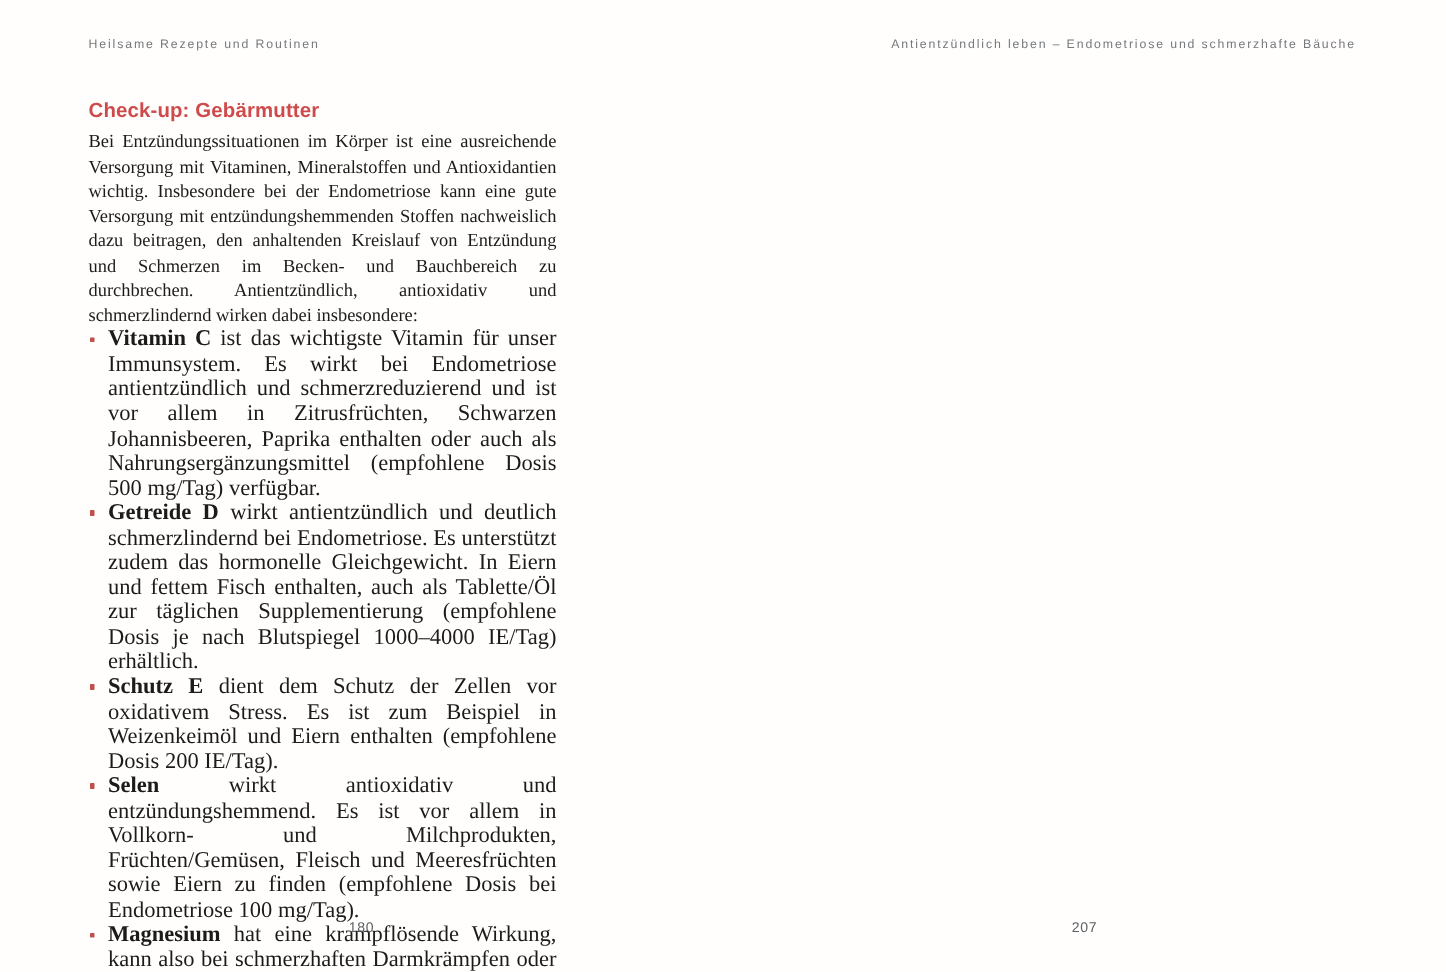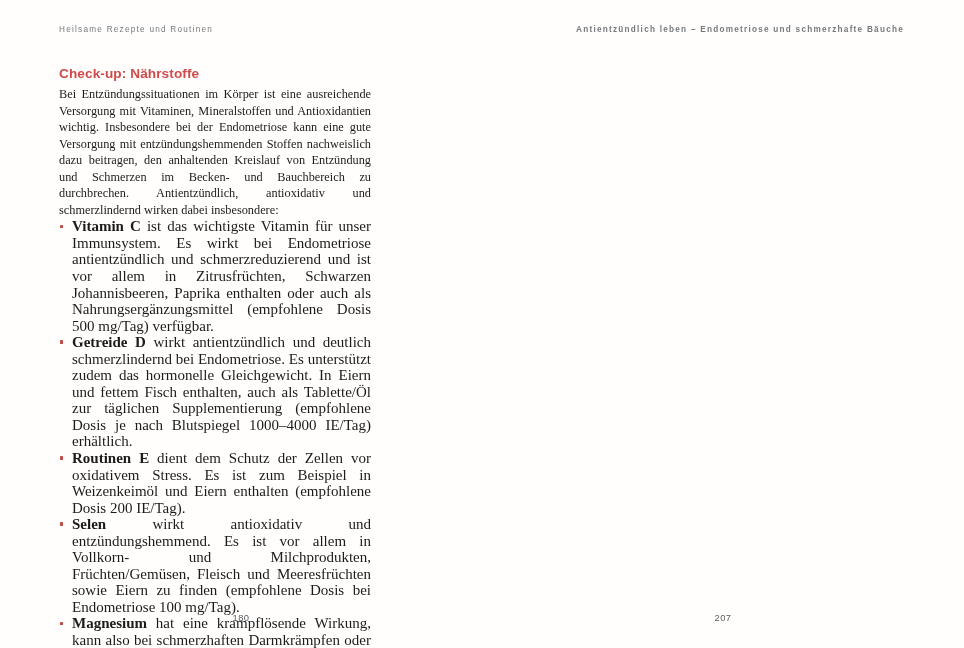--- a/index.html
+++ b/index.html
@@ -34,21 +34,21 @@
   .runhead {
     position: absolute;
     top: 25px;
     font-family: "Liberation Sans", "DejaVu Sans", sans-serif;
     font-size: 8.2px;
     letter-spacing: 1.25px;
     color: #76797c;
     white-space: nowrap;
   }
   .runhead-left  { left: 59px; }
-  .runhead-right { right: 60px; text-align: right; font-weight: bold; }
+  .runhead-right { right: 60px; text-align: right; }
 
   
   .col {
     position: absolute;
     top: 66px;
     width: 312px;
   }
   .col-left  { left: 59px; }
 
   h2.section-title {
@@ -111,33 +111,33 @@
 <body>
 
 <div class="spread">
 
   <div class="page page-left">
 
     <div class="runhead runhead-left">Heilsame Rezepte und Routinen</div>
 
     <div class="col col-left">
 
-      <h2 class="section-title">Check-up: Nährstoffe</h2>
+      <h2 class="section-title">Check-up: Gebärmutter</h2>
 
       <p class="body">Bei Entzündungssituationen im Körper ist eine ausreichende Versorgung mit Vitaminen, Mineralstoffen und Antioxidantien wichtig. Insbesondere bei der Endometriose kann eine gute Versorgung mit entzündungshemmenden Stoffen nachweislich dazu beitragen, den anhaltenden Kreislauf von Entzündung und Schmerzen im Becken- und Bauchbereich zu durchbrechen. Antientzündlich, antioxidativ und schmerzlindernd wirken dabei insbesondere:</p>
 
       <ul class="bullets">
         <li>
           <span class="dot"></span><b>Vitamin C</b><span> ist das wichtigste Vitamin für unser Immunsystem. Es wirkt bei Endometriose antientzündlich und schmerzreduzierend und ist vor allem in Zitrusfrüchten, Schwarzen Johannisbeeren, Paprika enthalten oder auch als Nahrungsergänzungsmittel (empfohlene Dosis 500 mg/Tag) verfügbar.</span>
         </li>
         <li>
           <span class="dot"></span><b>Getreide D</b><span> wirkt antientzündlich und deutlich schmerzlindernd bei Endometriose. Es unterstützt zudem das hormonelle Gleichgewicht. In Eiern und fettem Fisch enthalten, auch als Tablette/Öl zur täglichen Supplementierung (empfohlene Dosis je nach Blutspiegel 1000–4000 IE/Tag) erhältlich.</span>
         </li>
         <li>
-          <span class="dot"></span><b>Routinen E</b><span> dient dem Schutz der Zellen vor oxidativem Stress. Es ist zum Beispiel in Weizenkeimöl und Eiern enthalten (empfohlene Dosis 200 IE/Tag).</span>
+          <span class="dot"></span><b>Schutz E</b><span> dient dem Schutz der Zellen vor oxidativem Stress. Es ist zum Beispiel in Weizenkeimöl und Eiern enthalten (empfohlene Dosis 200 IE/Tag).</span>
         </li>
         <li>
           <span class="dot"></span><b>Selen</b><span> wirkt antioxidativ und entzündungshemmend. Es ist vor allem in Vollkorn- und Milchprodukten, Früchten/Gemüsen, Fleisch und Meeresfrüchten sowie Eiern zu finden (empfohlene Dosis bei Endometriose 100 mg/Tag).</span>
         </li>
         <li>
           <span class="dot"></span><b>Magnesium</b><span> hat eine krampflösende Wirkung, kann also bei schmerzhaften Darmkrämpfen oder Unterleibsschmerzen lindernd wirken und stabilisiert den Säure-Base-Haushalt. Es wirkt dämpfend auf die Erregbarkeit der Muskulatur und damit auf die muskuläre Hyperaktivität in Gebärmutter und Darm. Sehr gute Quellen für Magnesium sind Hülsenfrüchte, Getreide, Kürbiskerne, Haferflocken, Weizenkeime, Sojaprodukte oder Bananen. Bei Endometri-</span>
         </li>
       </ul>
 
     </div>

